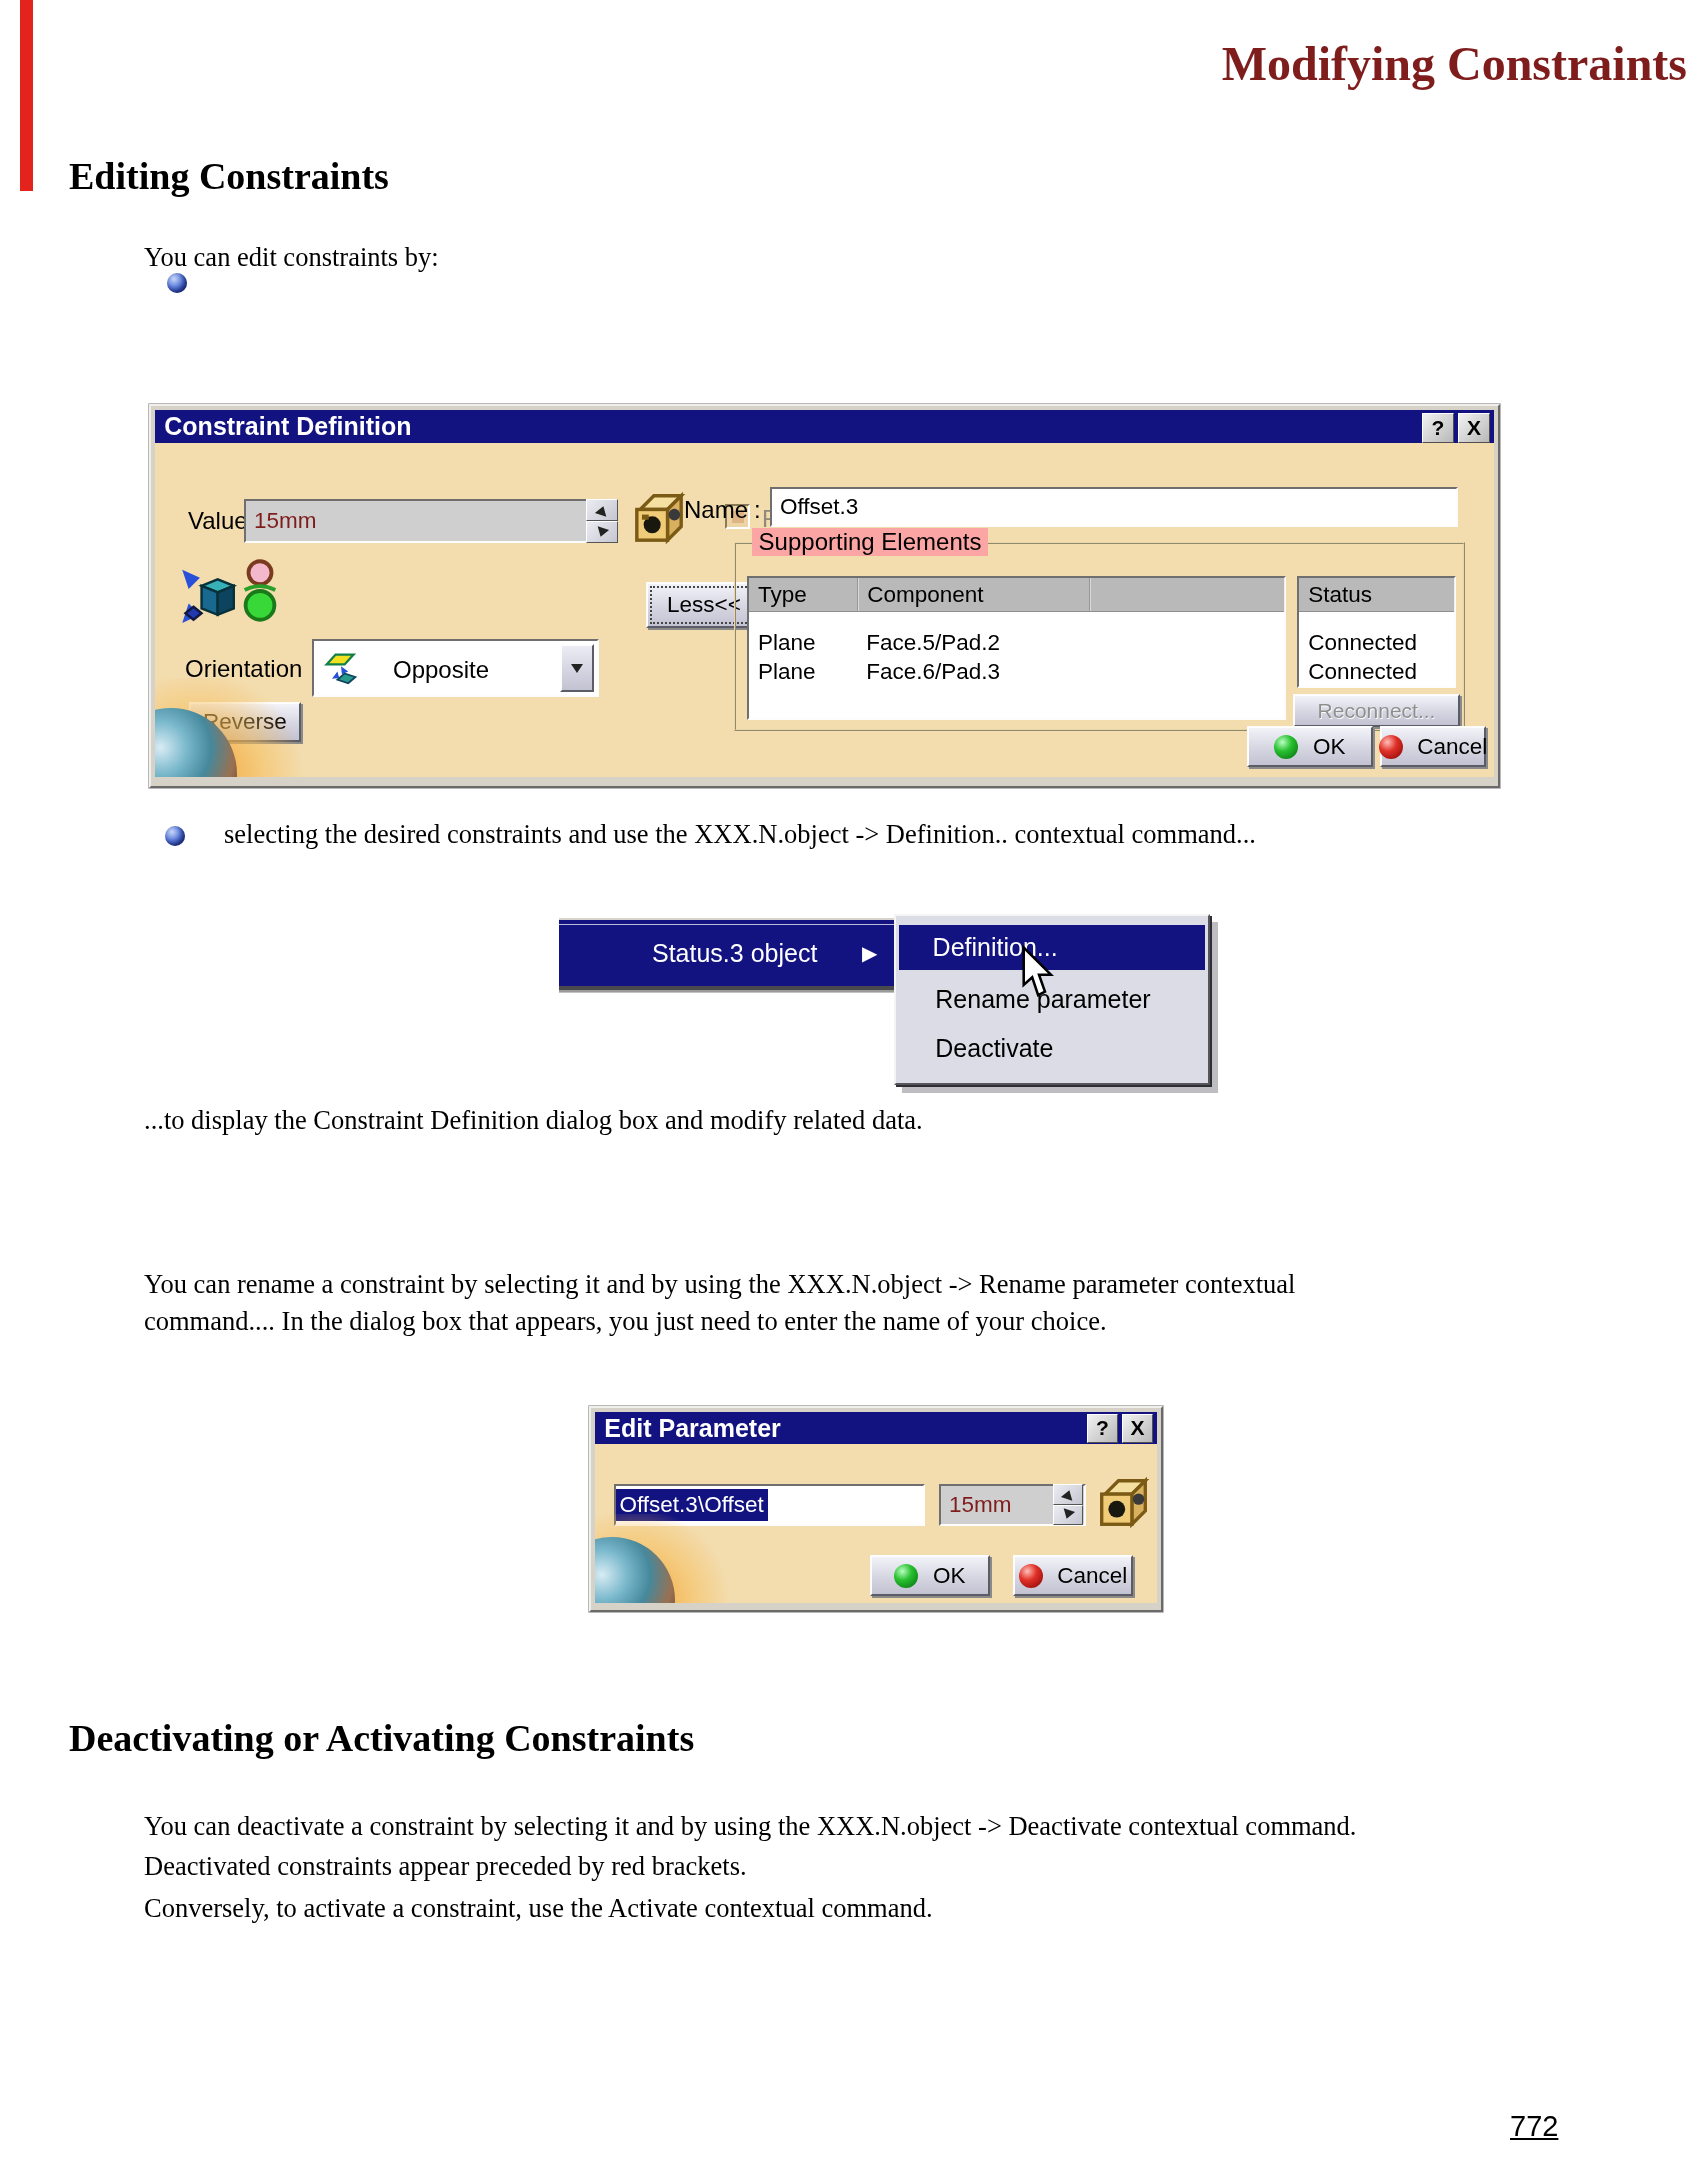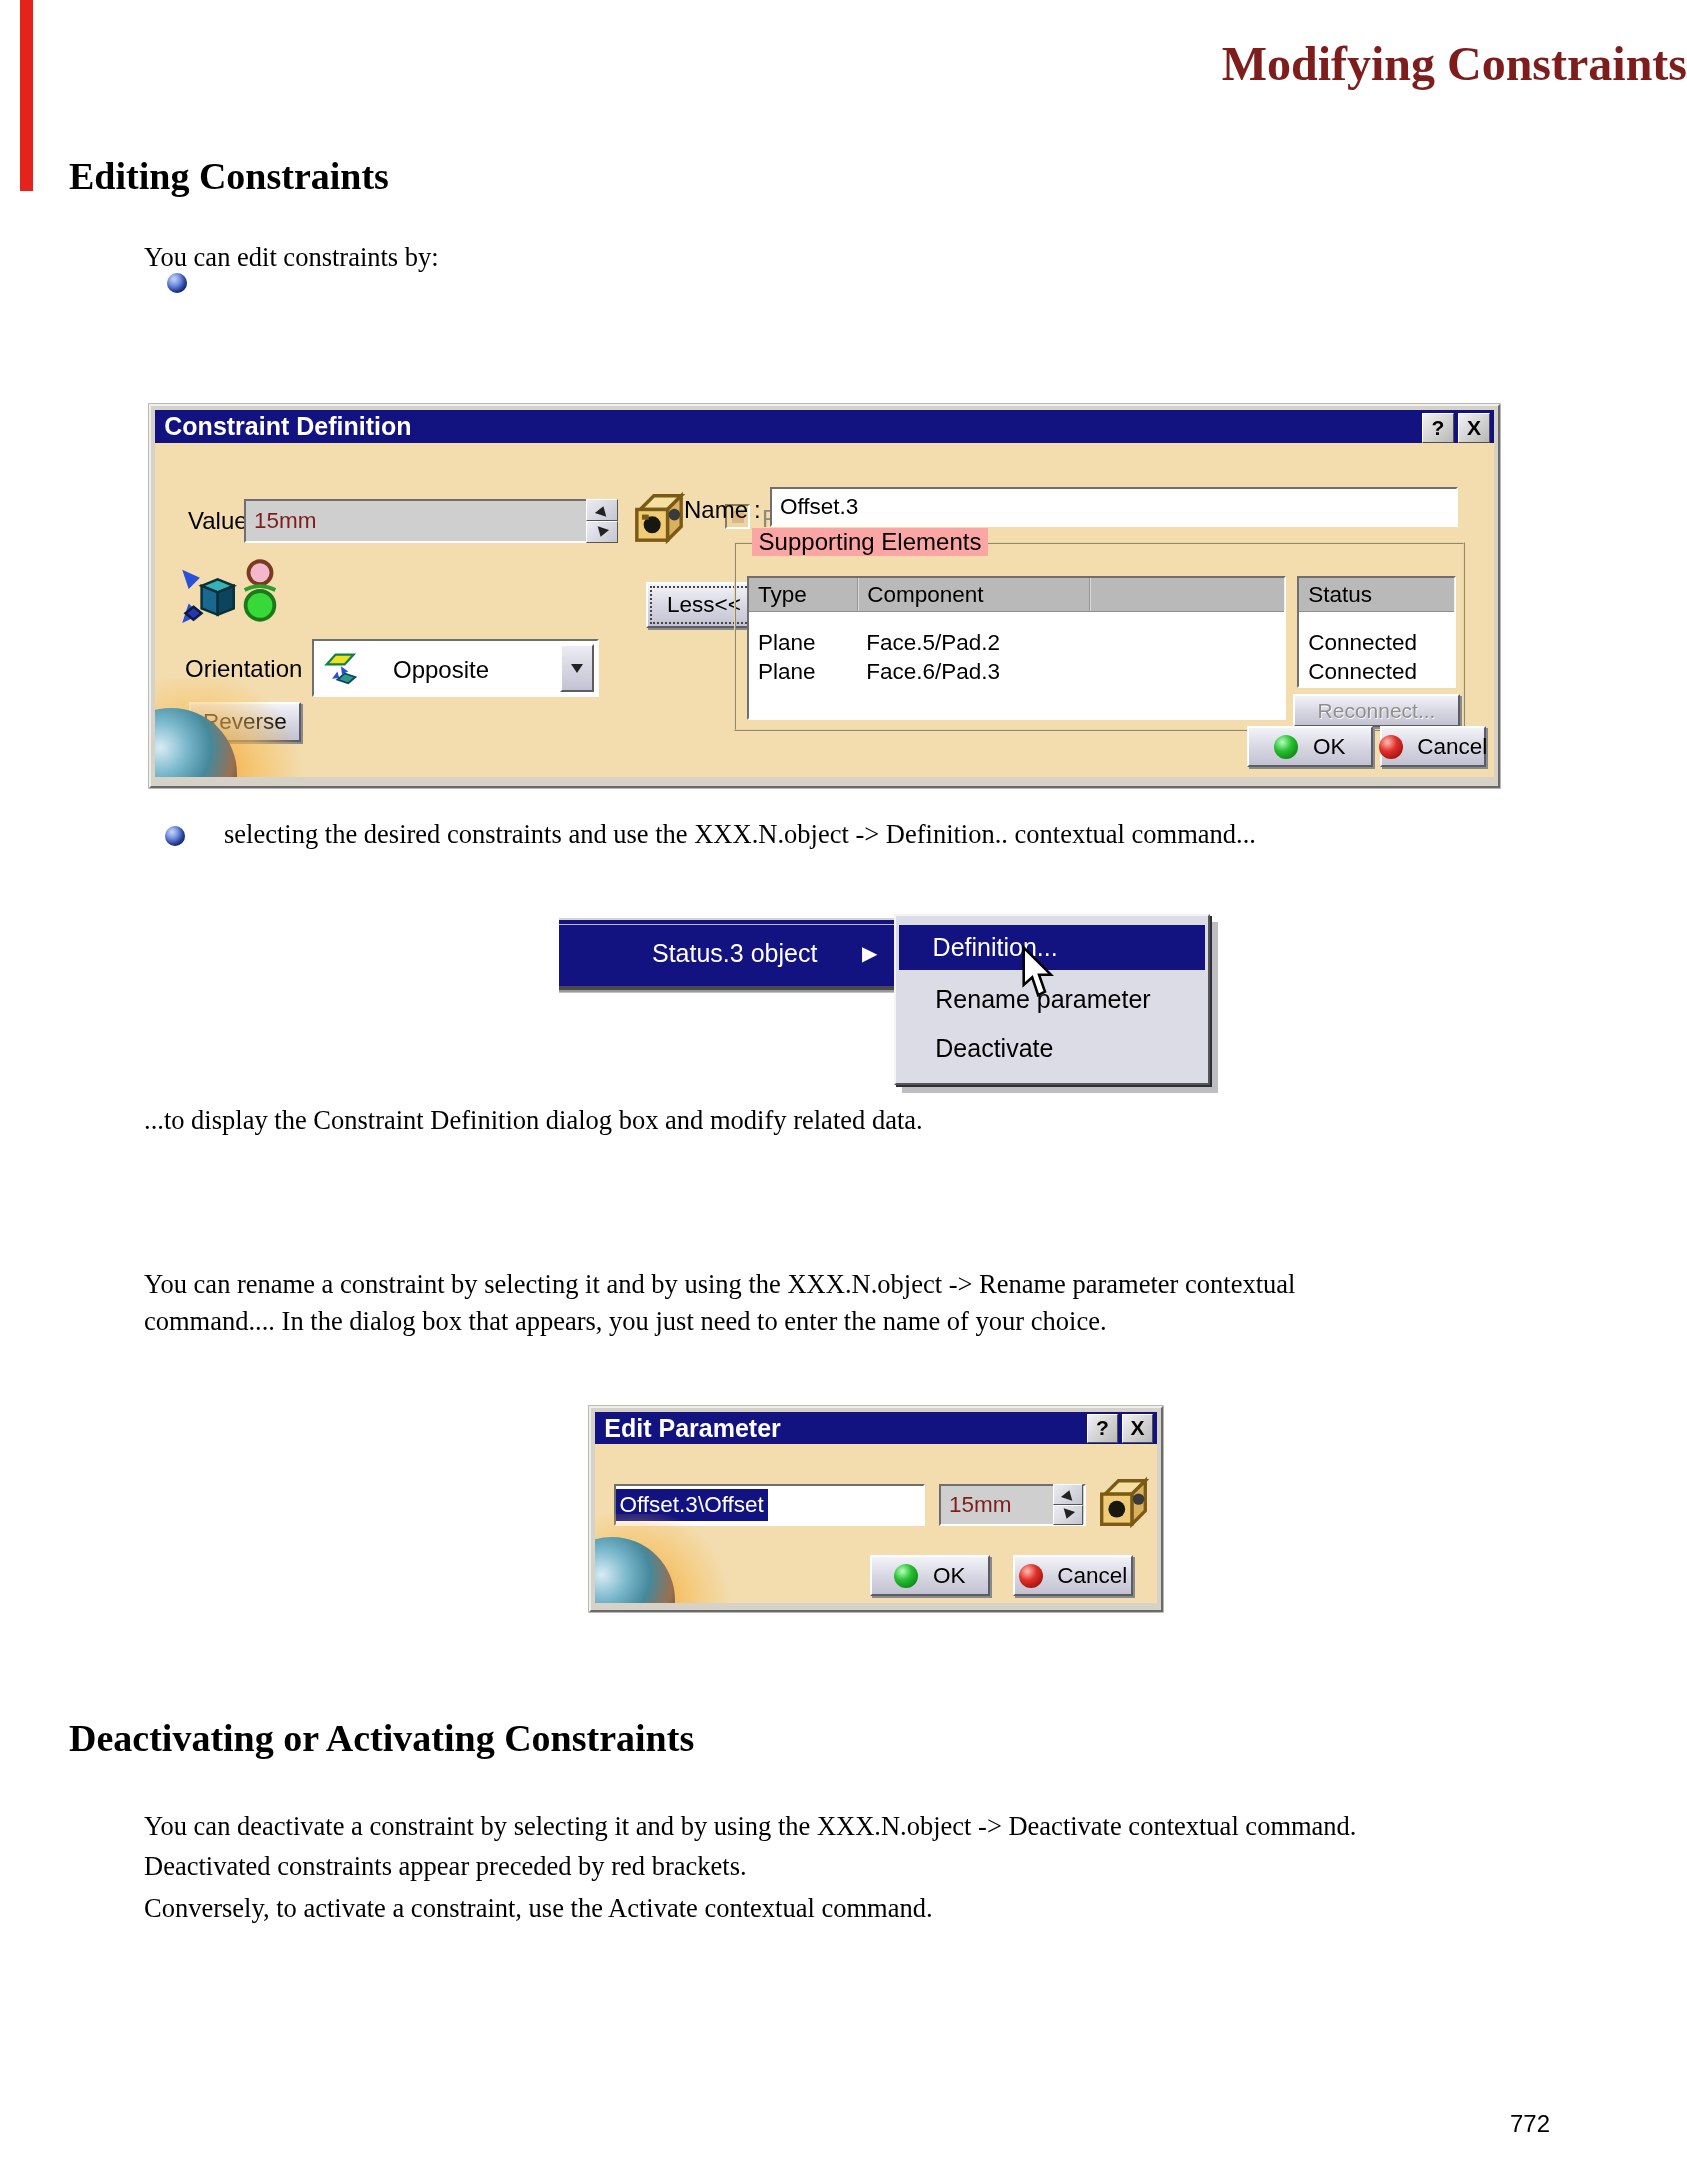--- a/index.html
+++ b/index.html
@@ -4,21 +4,21 @@
 <style>
   html,body{margin:0;padding:0;background:#fff;}
   .page{position:relative;width:1687px;height:2183px;background:#ffffff;overflow:hidden;
         font-family:"Liberation Serif",serif;color:#000;}
   .abs{position:absolute;}
 
   
   .doc-title{font-size:48px;font-weight:bold;color:#7f1d1d;width:100%;text-align:right;}
   .h2{font-size:38px;font-weight:bold;color:#000;}
   .body-text{font-size:26.5px;color:#000;white-space:nowrap;}
-  .page-num{font-family:"Liberation Sans",sans-serif;font-size:24px;}
+  .page-num{font-family:"Liberation Sans",sans-serif;font-size:29px;text-decoration:underline;}
   .bullet-sphere{width:20px;height:20px;border-radius:50%;
       background:radial-gradient(circle at 35% 30%,#c8d8f8,#5878d8 45%,#16309a 90%);
       box-shadow:inset -2.6px -2.6px 4px rgba(0,0,40,.45);}
   .change-bar{background:#e3231c;}
 
   
   .win{background:#d6d2c8;padding:4px 4px 10.6px 4px;
        border:2px solid;border-color:#f0efec #6a6a6a #6a6a6a #f0efec;
        box-shadow:0 0 0 0.7px #9a9a9a;}
   .titlebar{height:33px;background:#121280;display:flex;align-items:center;

